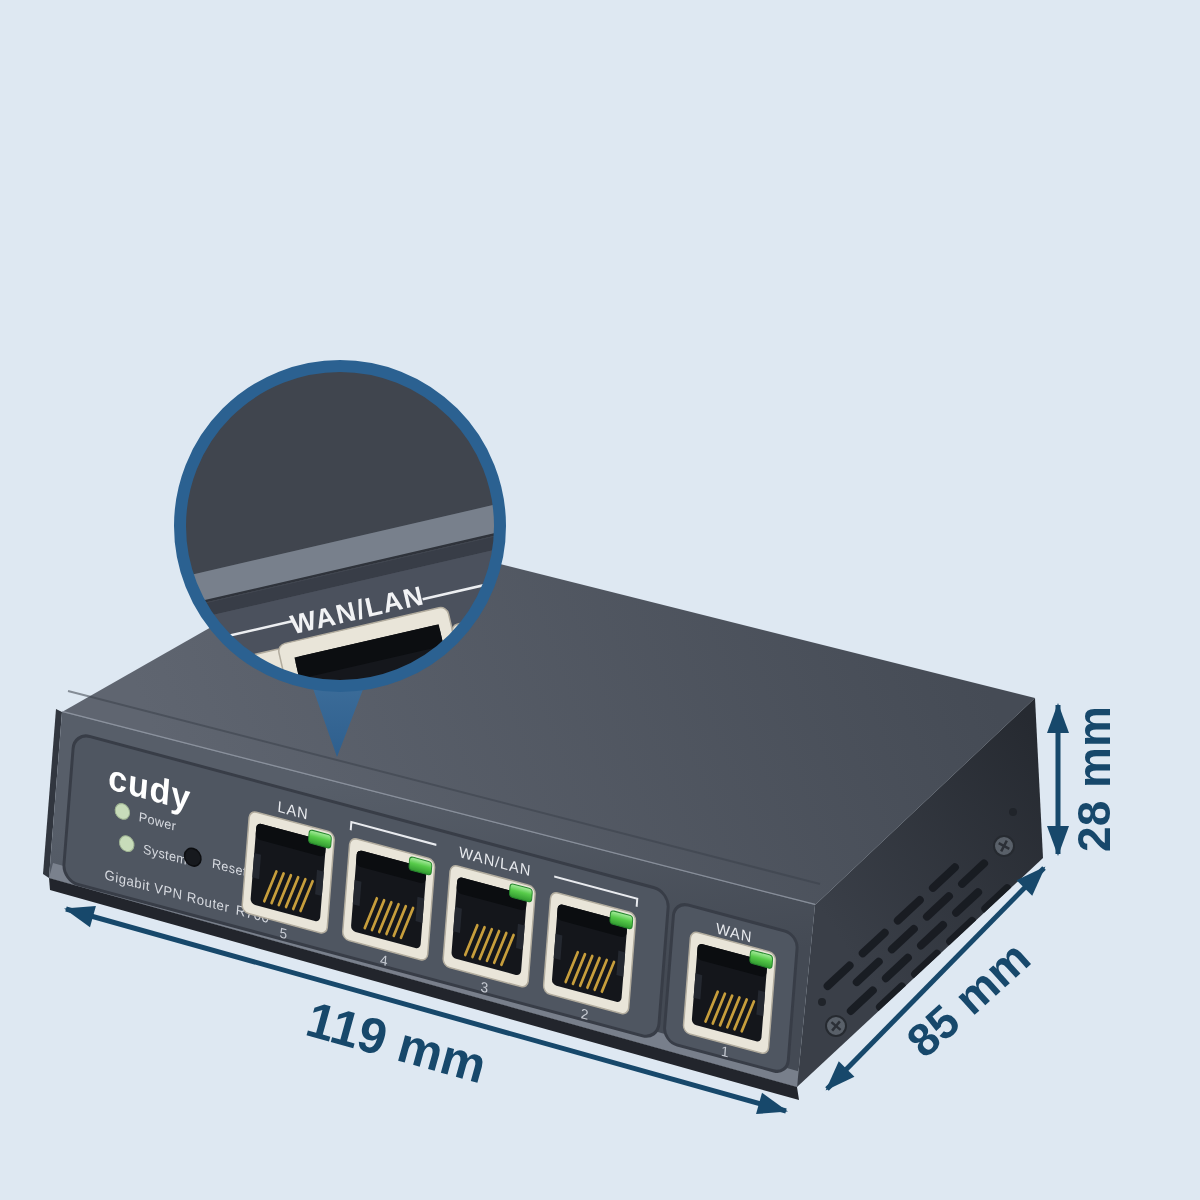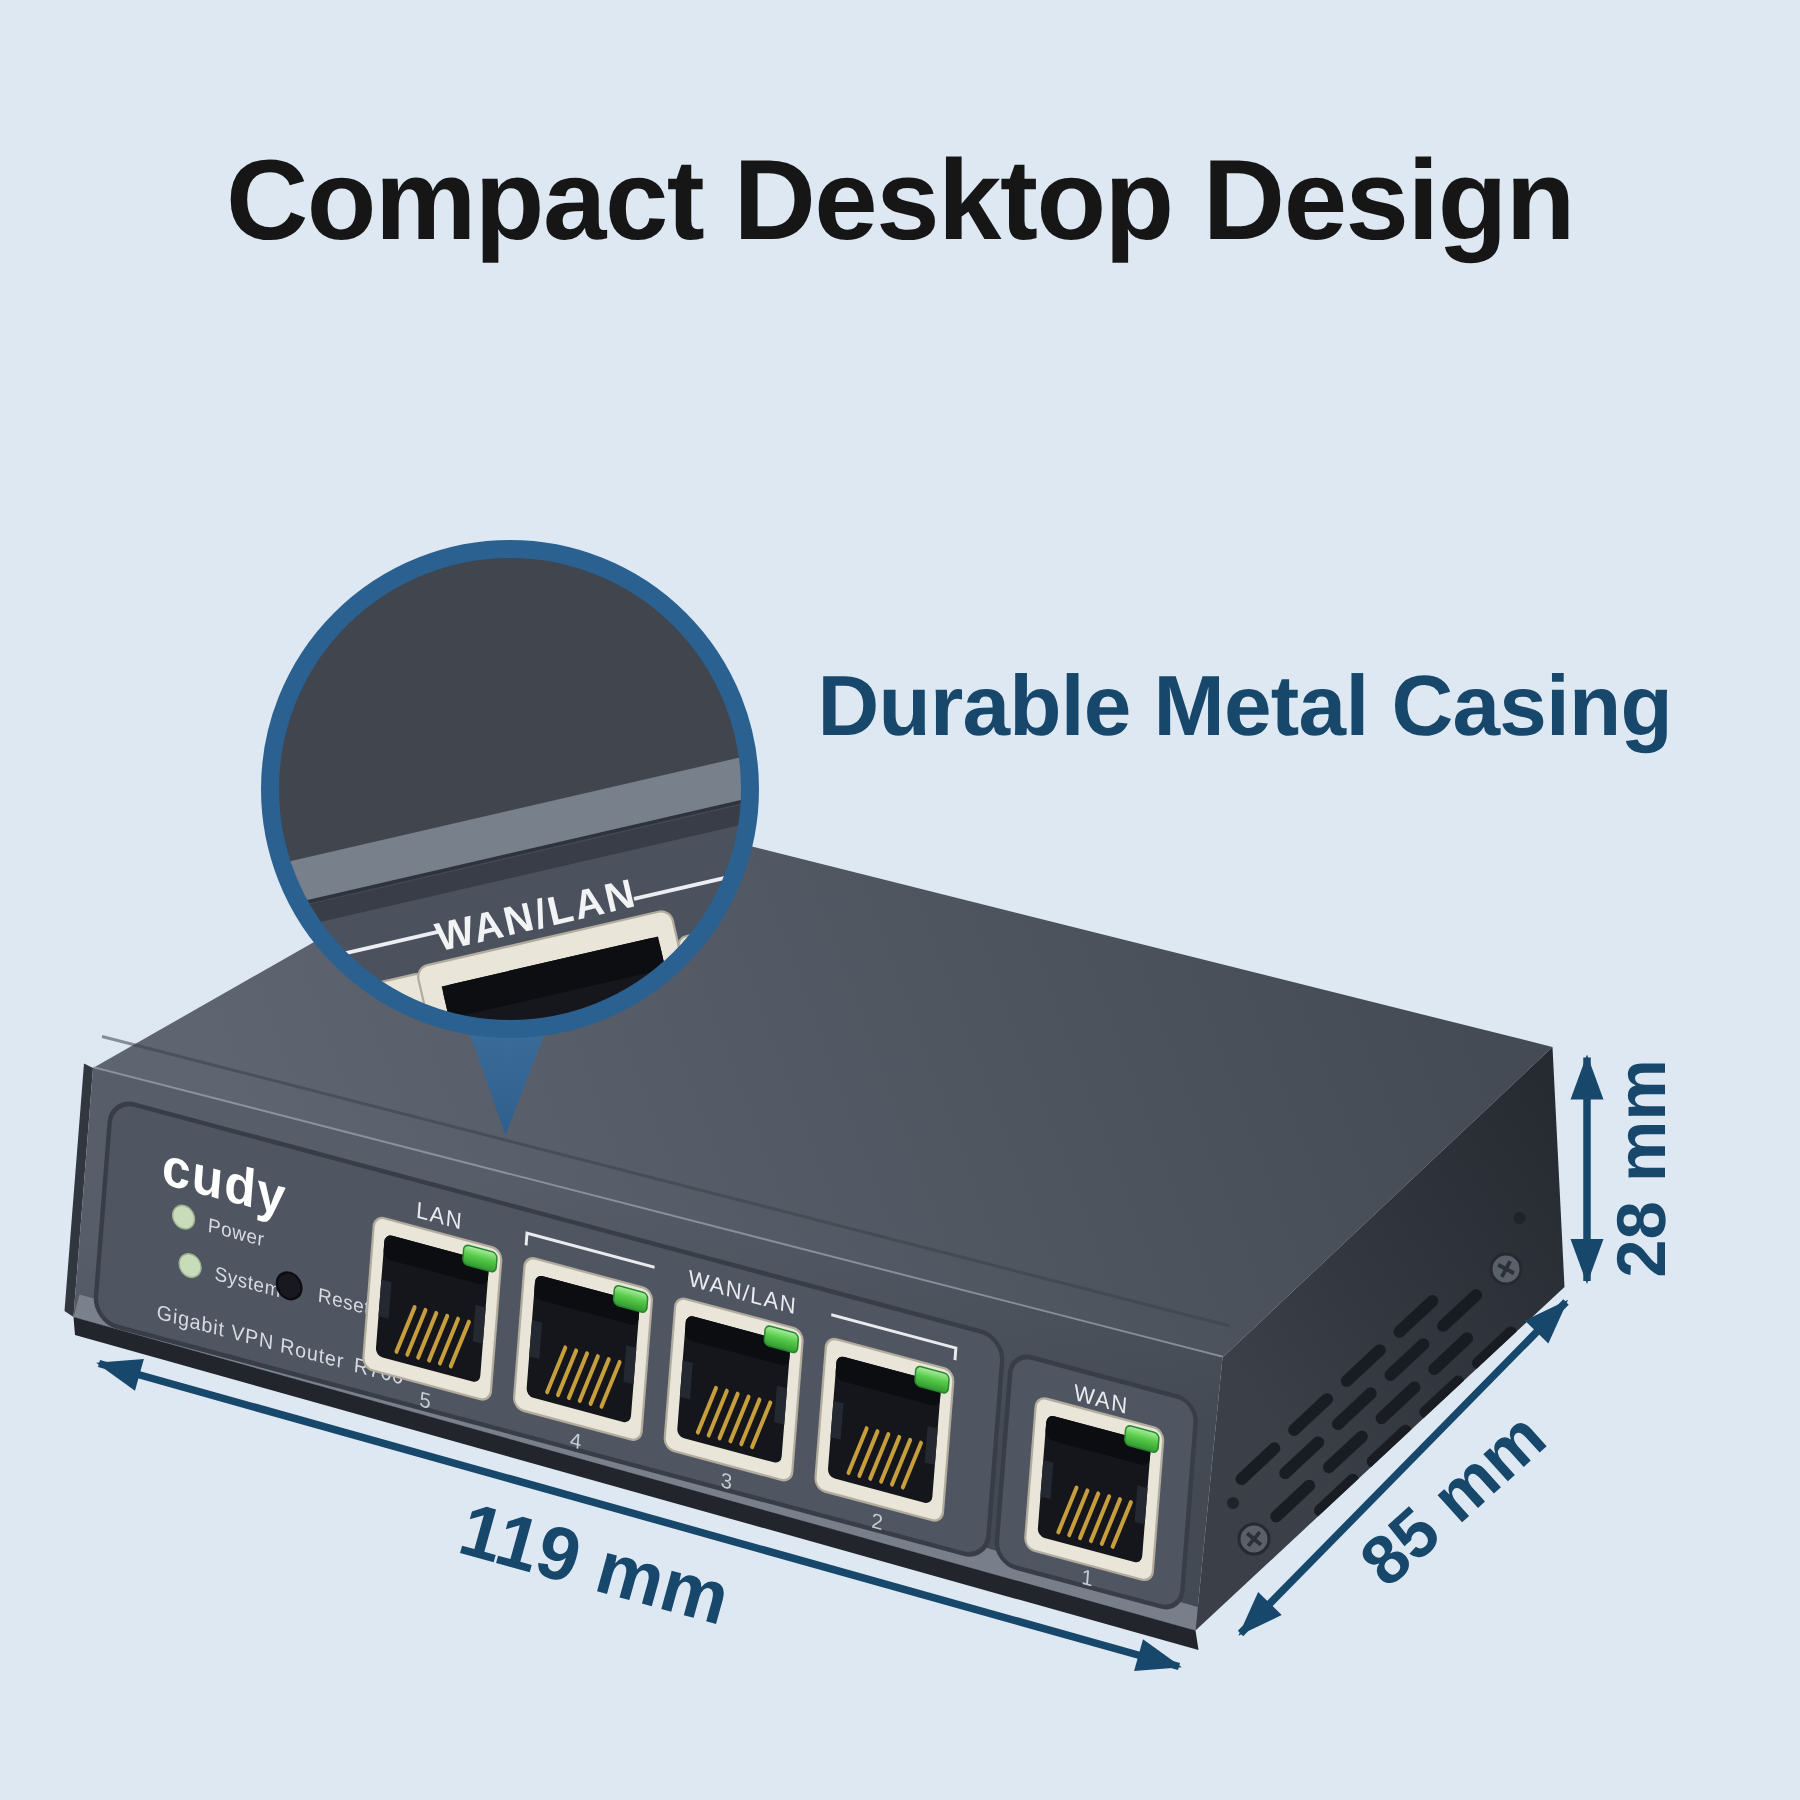--- a/index.html
+++ b/index.html
@@ -29,23 +29,21 @@
   .mag-label{fill:#f2f3f5;font-size:27px;font-weight:bold;letter-spacing:1.5px;}
   .brand{fill:#ffffff;font-size:35px;font-weight:bold;letter-spacing:1px;}
   .tiny-label{fill:#d7dae0;font-size:13px;letter-spacing:0.4px;}
   .model-label{fill:#d7dae0;font-size:13.5px;letter-spacing:0.6px;}
 </style>
 </head>
 <body>
 
 <div class="stage">
 
-  <div class="headline">Compact Desktop Design</div>
-
-  <div class="feature-callout">Durable Metal Casing</div>
+
 
   <svg width="1200" height="1200" viewBox="0 0 1200 1200">
     <defs>
       <linearGradient id="gTop" gradientUnits="userSpaceOnUse" x1="200" y1="860" x2="950" y2="580">
         <stop offset="0" stop-color="#5f6570"></stop>
         <stop offset="1" stop-color="#454b55"></stop>
       </linearGradient>
       <linearGradient id="gFront" gradientUnits="userSpaceOnUse" x1="400" y1="770" x2="440" y2="1010">
         <stop offset="0" stop-color="#575e69"></stop>
         <stop offset="1" stop-color="#444a54"></stop>

